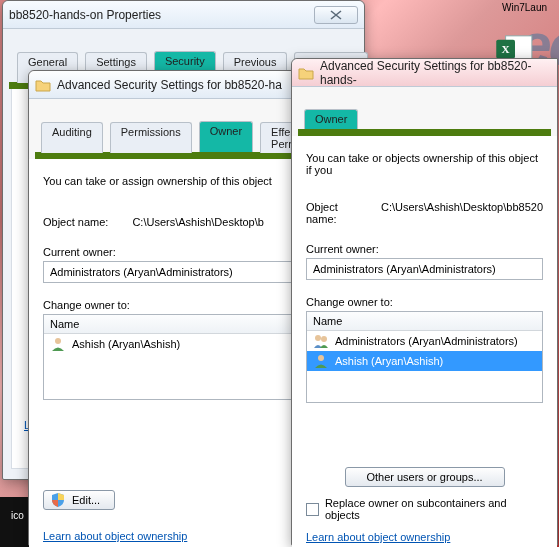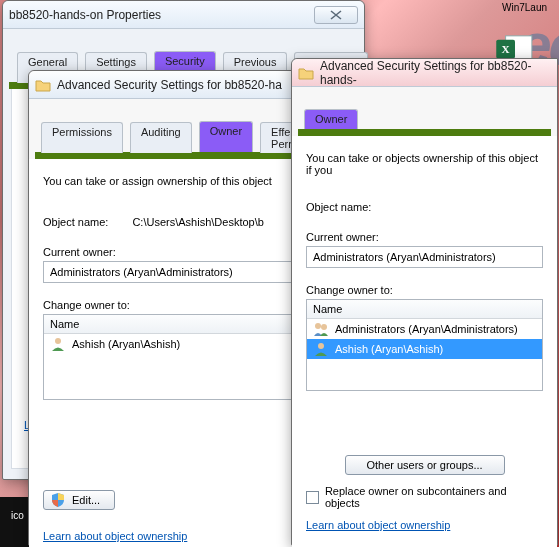--- a/index.html
+++ b/index.html
@@ -43,21 +43,21 @@
     background:linear-gradient(#f9fcff,#dbe6f1);
     display:flex; align-items:center; justify-content:center;
   }
   .closebtn svg { width:12px; height:10px; }
   .tabstrip { display:flex; gap:5px; margin:22px 6px 0 6px; border-bottom:7px solid #4d7c0f; padding-left:8px;}
   .tab {
     padding:3px 10px; border:1px solid #b8c0c9; border-bottom:none;
     background:#e9eef5; border-radius:3px 3px 0 0; margin-right:2px;
     font-size:11px; color:#222; position:relative; top:1px;
   }
-  .tab.active { background:#8b5cf6; top:0; padding-bottom:4px; }
+  .tab.active { background:#14b8a6; top:0; padding-bottom:4px; }
   .pane { background:#fff; margin:0 8px 8px 8px; padding:10px 12px; border:1px solid #d7dde5; border-top:none; }
 
   
   .w2 { left:28px; top:70px; width:324px; height:476px; background:#f7f7f7; }
   .w2 .titlebar { background:linear-gradient(#fdfefe,#e3ecf6); }
   .foldericon { width:16px;height:14px;margin-right:6px; }
   .w2 .pane, .w3 .pane { border:0; margin:0; padding:10px 14px; background:#fff; height:calc(100% - 66px); }
 
   
   .w3 { left:291px; top:58px; width:267px; height:488px; background:#f7f7f7;
@@ -124,22 +124,22 @@
 </div>
 
 <div class="window w2">
   <div class="titlebar">
     <svg class="foldericon" viewBox="0 0 16 14">
         <path d="M1 3 h5 l2 2 h7 v8 h-14 z" fill="#f6d27a" stroke="#caa64a"></path>
       </svg>
     <span class="ttl">Advanced Security Settings for bb8520-ha</span>
   </div>
   <div class="tabstrip" style="padding-left:6px;">
+    <div class="tab">Auditing</div>
     <div class="tab">Permissions</div>
-    <div class="tab">Auditing</div>
     <div class="tab active">Owner</div>
     <div class="tab">Effective Perm</div>
   </div>
   <div class="pane">
     <div class="lbl">You can take or assign ownership of this object</div>
     <div style="height:26px;"></div>
     <div style="display:flex; gap:24px;">
       <span>Object name:</span>
       <span>C:\Users\Ashish\Desktop\b</span>
     </div>
@@ -180,20 +180,21 @@
     <span class="ttl">Advanced Security Settings for bb8520-hands-</span>
   </div>
   <div class="tabstrip" style="padding-left:6px;">
     <div class="tab active">Owner</div>
   </div>
   <div class="pane">
     <div class="lbl">You can take or objects ownership of this object if you</div>
     <div style="height:22px;"></div>
     <div style="display:flex; gap:24px;">
       <span>Object name:</span>
+      <span>C:\Users\Ashish\Desktop\bb8520</span>
     </div>
     <div class="lbl" style="margin-top:18px;">Current owner:</div>
     <div class="fieldbox">
       <span>Administrators (Aryan\Administrators)</span>
     </div>
     <div class="lbl" style="margin-top:16px;">Change owner to:</div>
     <div class="listbox" style="height:92px;">
       <div class="listhdr">Name</div>
       <div class="listrow">
         <svg class="grpicon" viewBox="0 0 16 16">

